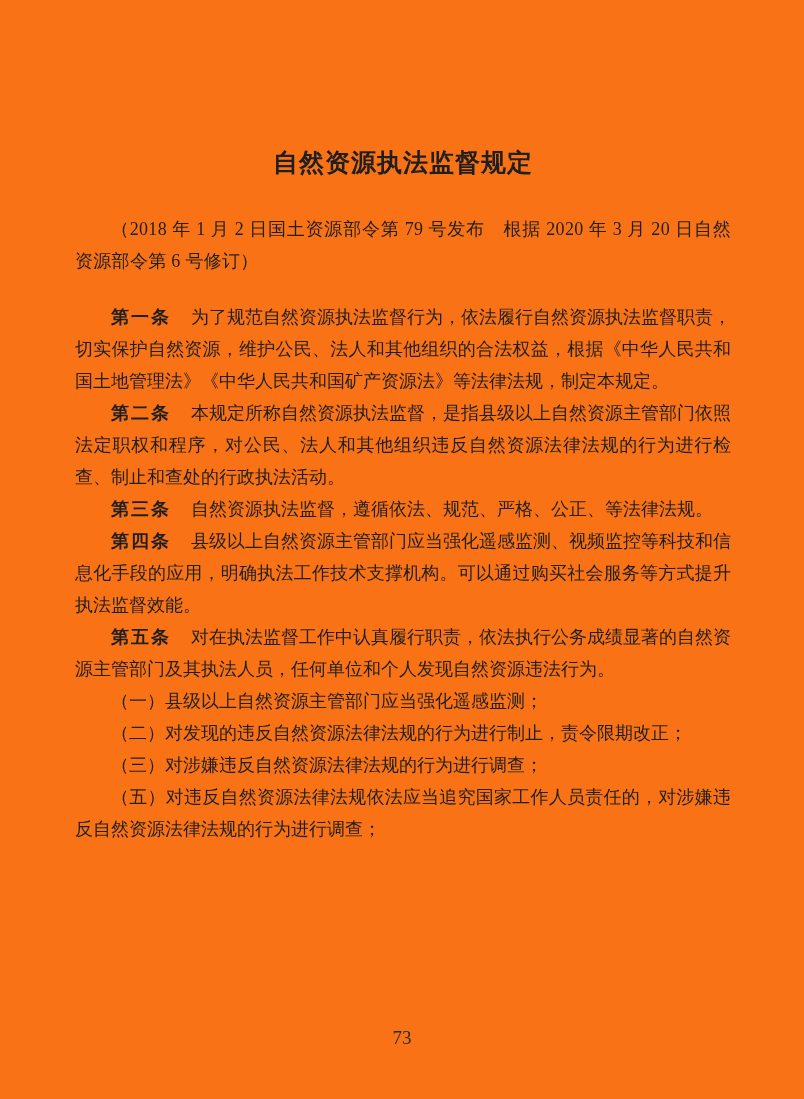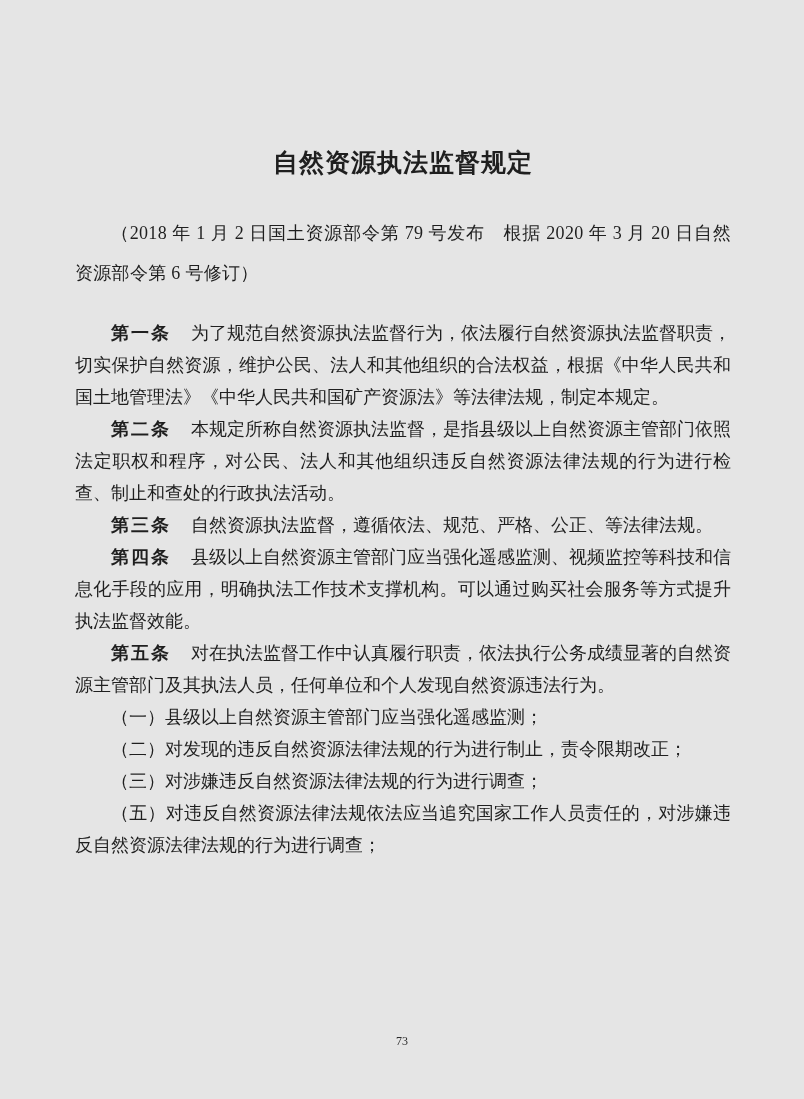--- a/index.html
+++ b/index.html
@@ -1,20 +1,20 @@
 <!DOCTYPE html>
 <html lang="zh"><head>
 <meta charset="utf-8">
 <style>
   html, body { margin: 0; padding: 0; background: #ffffff; }
   .page {
     position: relative;
     width: 804px;
     height: 1099px;
-    background: #e5e5e5;
+    background: #f97316;
     color: #1f1f1f;
     font-family: "Liberation Serif", "DejaVu Serif", serif;
     overflow: hidden;
   }
   .content {
     position: absolute;
     left: 75px;
     top: 0;
     width: 656px;
   }
@@ -23,21 +23,21 @@
     padding-top: 145px;
     text-align: center;
     font-size: 25px;
     line-height: 36px;
     font-weight: 700;
     letter-spacing: 1px;
   }
   .doc-subtitle {
     margin: 32px 0 0 0;
     font-size: 18px;
-    line-height: 40px;
+    line-height: 32px;
     text-indent: 2em;
     text-align: justify;
     letter-spacing: 0.3px;
   }
   .articles { margin-top: 24px; }
   p.para {
     margin: 0;
     font-size: 18px;
     line-height: 32px;
     text-indent: 2em;
@@ -47,21 +47,21 @@
     font-weight: 700;
     letter-spacing: 2px;
     margin-right: 20px;
   }
   .page-number {
     position: absolute;
     bottom: 52px;
     left: 0;
     width: 100%;
     text-align: center;
-    font-size: 12px;
+    font-size: 19px;
     line-height: 1;
     color: #2a2a2a;
   }
 </style>
 </head>
 <body>
 
 <div class="page">
   <div class="content">
 

